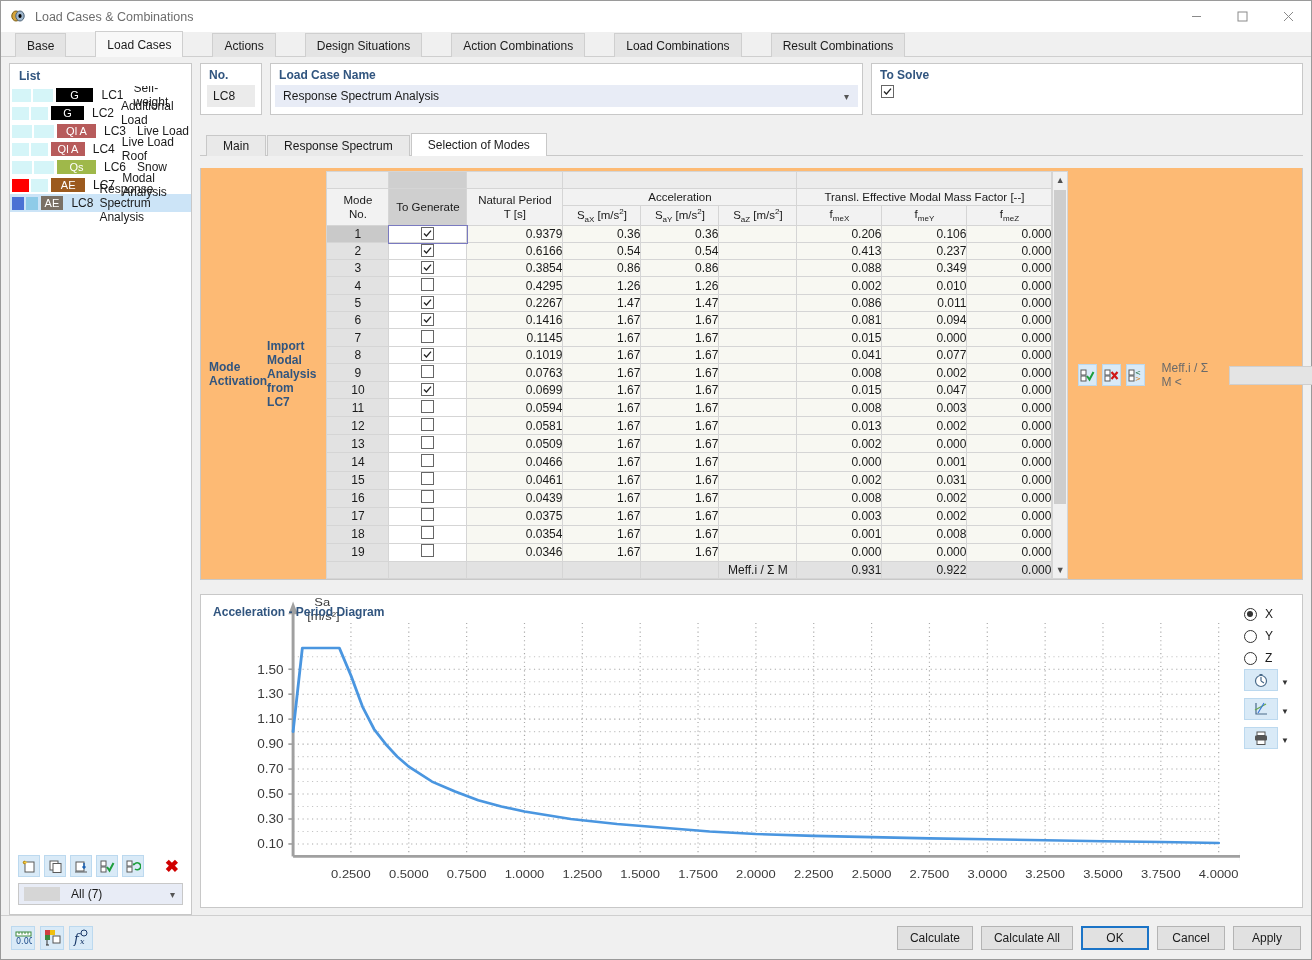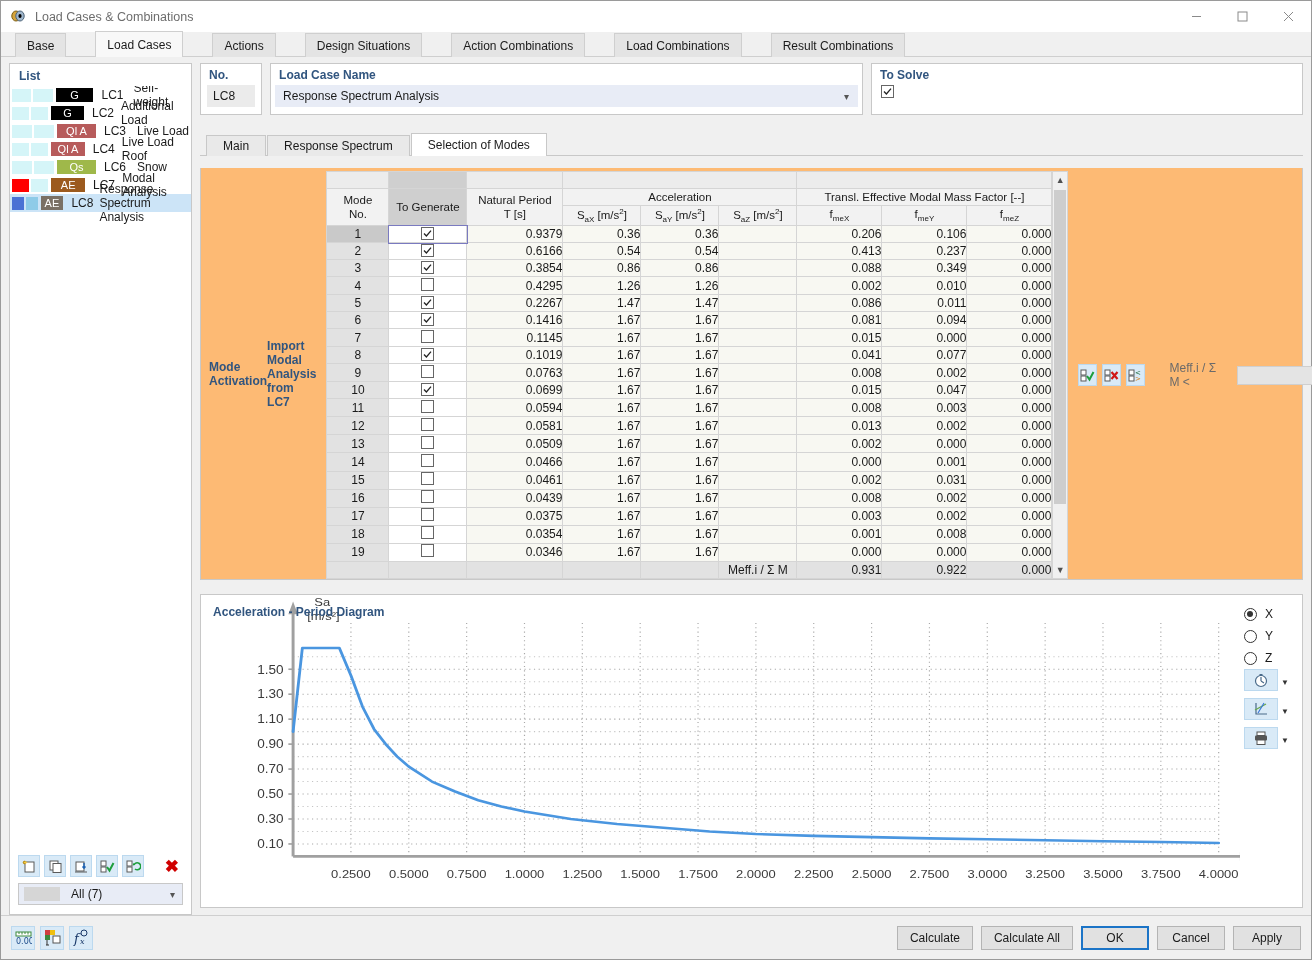--- a/index.html
+++ b/index.html
@@ -129,21 +129,21 @@
   .sc-track { flex: 1 1 auto; position: relative; }
   .sc-thumb { position: absolute; left: 1px; right: 1px; top: 2px; height: 84%;
     background: #cdcdcd; }
 
   .belowbar { display: flex; align-items: center; gap: 5px; padding: 6px 0 6px 8px;
     flex: 0 0 30px; }
   .spinfield { width: 120px; height: 19px; background: #e4e4e4; border: 1px solid #cfcfcf;
     display: flex; align-items: center; justify-content: flex-end; margin-left: 4px; }
   .spin-arrows { display: flex; flex-direction: column; margin-right: 4px;
     color: #7a7a7a; font-size: 7px; line-height: 7px; }
-  .meff-lbl { font-size: 12px; color: #6a6a6a; margin-left: 20px; }
+  .meff-lbl { font-size: 12px; color: #6a6a6a; margin-left: 12px; }
 
   
   .chartpanel { background: #fff; border: 1px solid #c8c8c8; flex: 1 1 auto;
     margin-top: 2px; margin-bottom: 7px; display: flex; min-height: 0; position:relative; }
   .chart-area { flex: 1 1 auto; position: relative; min-width: 0; }
   .chart-title { position: absolute; left: 12px; top: 10px; font-size: 12px;
     color: #31557f; font-weight: bold; }
   .chart-side { width: 62px; padding-top: 8px; display: flex; flex-direction: column;
     align-items: flex-start; padding-left: 4px; }
   .radio-row { display: flex; align-items: center; height: 22px; font-size: 12px; }

